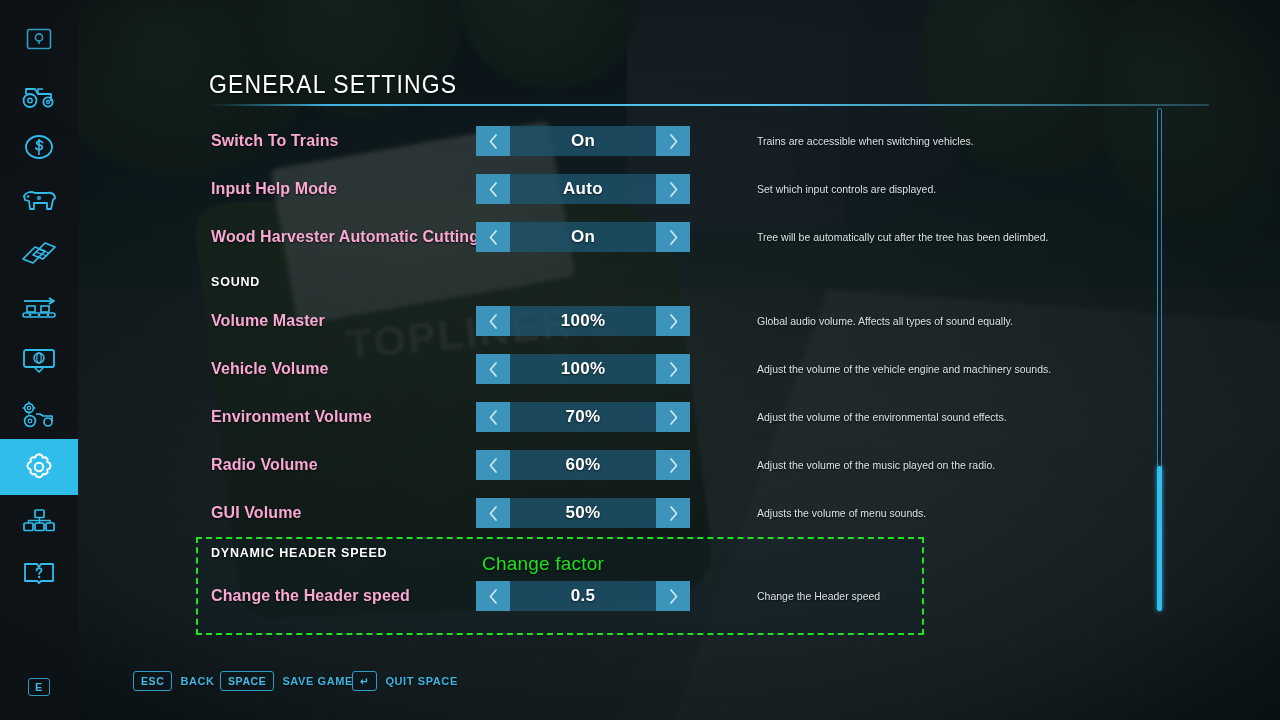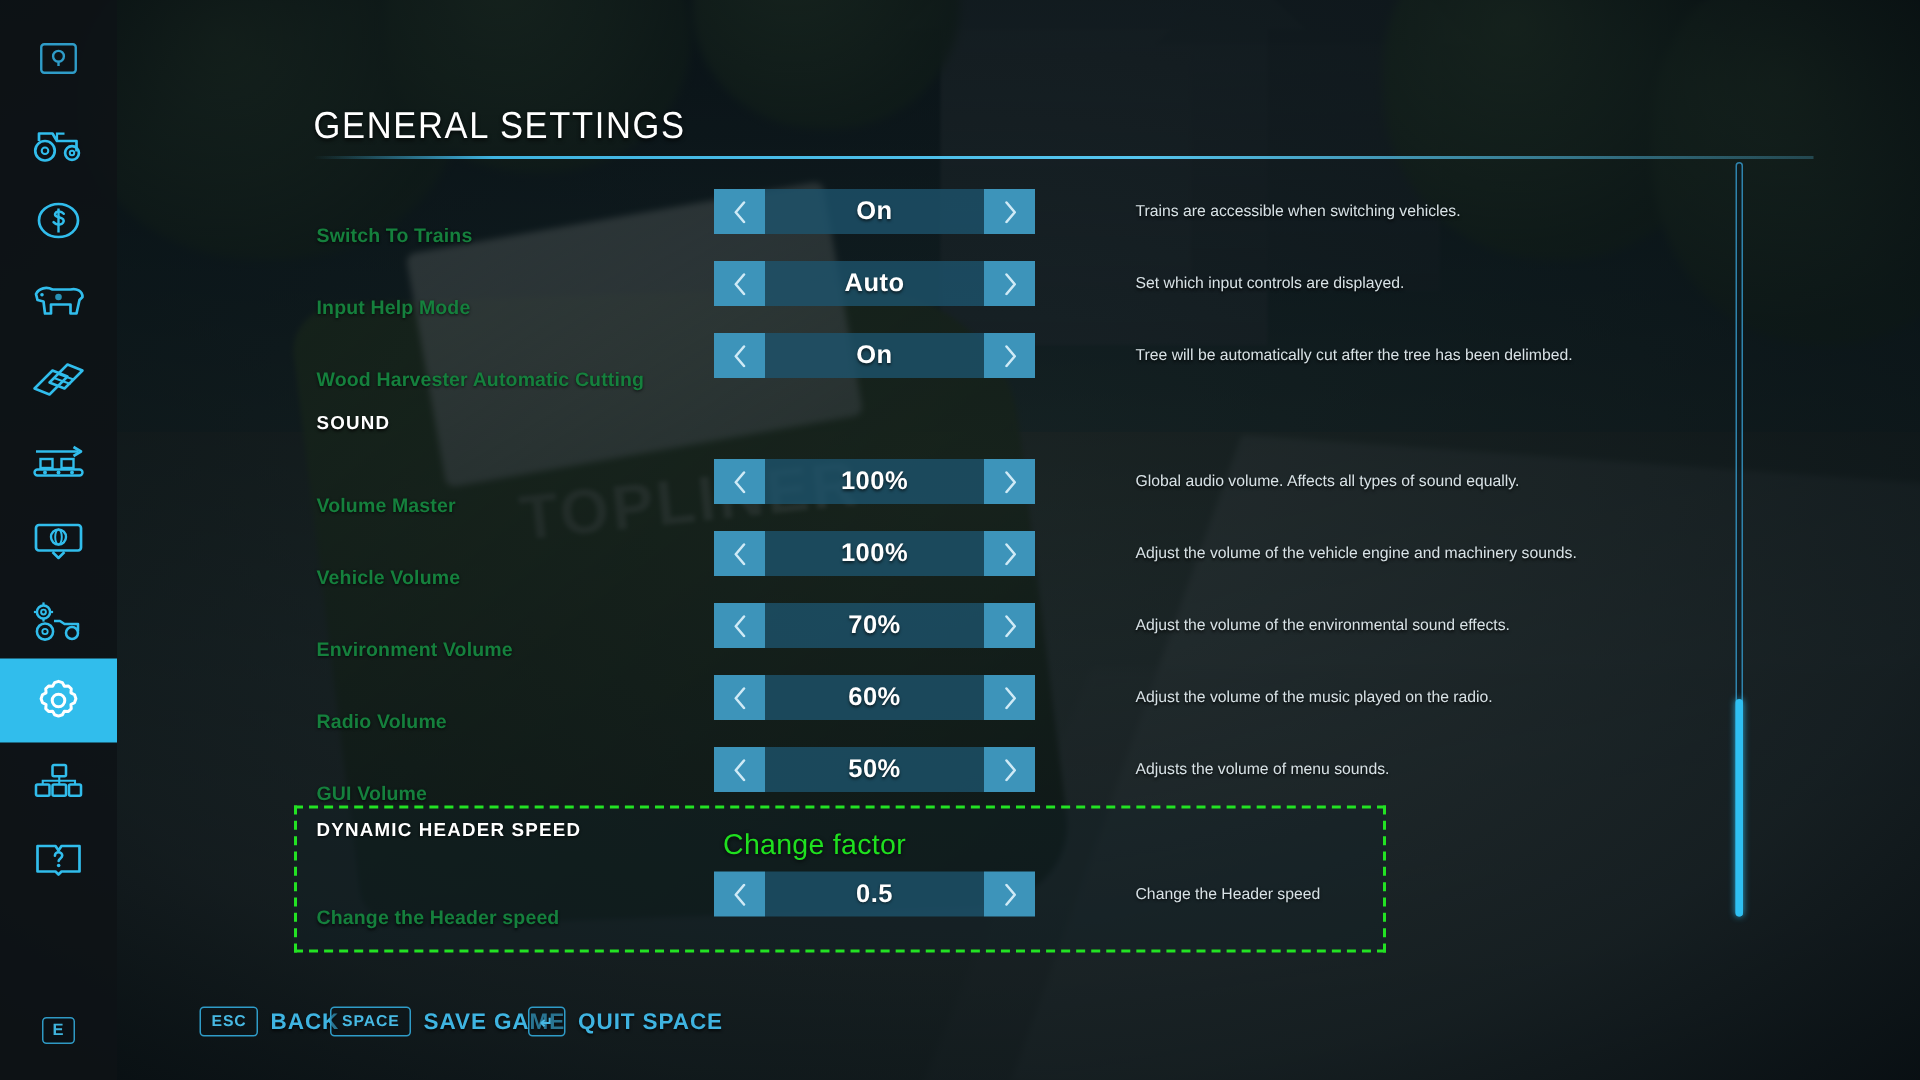--- a/index.html
+++ b/index.html
@@ -105,22 +105,22 @@
     transform:scaleX(.92); transform-origin:left center;
     text-shadow:0 1px 3px rgba(0,0,0,.8);
   }
   #title-rule{
     position:absolute; left:131px; top:104px; width:1000px; height:2px;
     background:linear-gradient(90deg,rgba(60,180,225,0) 0%,#3fb4e1 12%,#55c6ef 55%,rgba(90,200,240,.25) 100%);
   }
 
   .row{ position:absolute; left:0; width:1100px; height:30px; }
   .row-label{
-    position:absolute; left:133px; top:16px; width:300px;
-    color:#15803d; font-size:13px; font-weight:bold; line-height:30px;
+    position:absolute; left:133px; top:0; width:300px;
+    color:#f9a8d4; font-size:16px; font-weight:bold; line-height:30px;
     letter-spacing:.1px; text-shadow:0 1px 2px rgba(0,0,0,.75);
   }
   .row-desc{
     position:absolute; left:679px; top:0; width:410px;
     color:#d8e2e6; font-size:10.5px; line-height:30px;
     text-shadow:0 1px 2px rgba(0,0,0,.75);
   }
   .section-head{
     position:absolute; left:133px;
     color:#ffffff; font-size:12.5px; font-weight:bold; letter-spacing:.8px;
@@ -171,21 +171,21 @@
   
   #footer{ position:absolute; left:0; top:664px; width:1202px; height:40px; }
   .fitem{ position:absolute; top:0; height:34px; display:flex; align-items:center; gap:8px;padding-left:24px; }
   .fkey{
     border:1px solid #2f9cc8; border-radius:3px; height:20px;
     padding:0 7px; display:flex; align-items:center; justify-content:center;
     color:#47b9e3; font-size:10.5px; font-weight:bold; letter-spacing:.6px;
     background:rgba(10,20,26,.4);
   }
   .flabel{
-    color:#3fb4e1; font-size:15px; font-weight:bold; letter-spacing:.6px;
+    color:#3fb4e1; font-size:11px; font-weight:bold; letter-spacing:.6px;
     text-shadow:0 1px 2px rgba(0,0,0,.7);
   }
 </style>
 </head>
 <body>
 
 <div id="bg">
   <div class="bgsky"></div>
   <div class="bgground"></div>
   <div class="road"></div>

